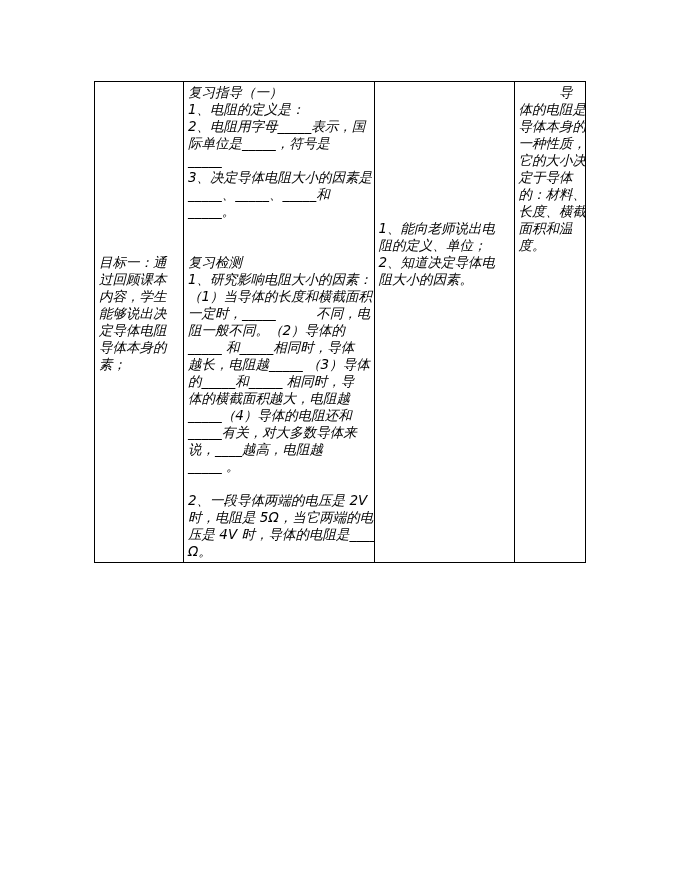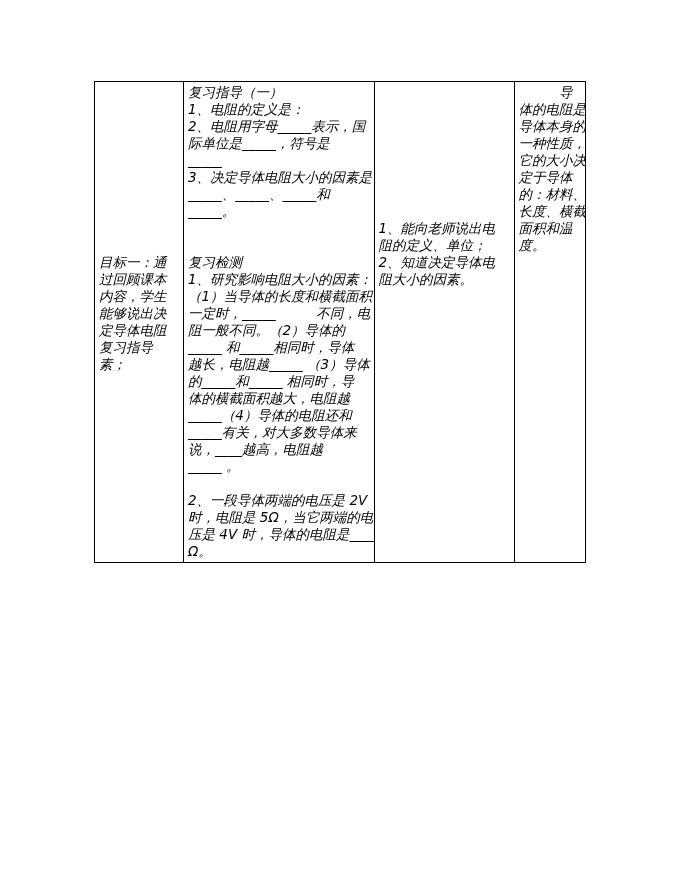--- a/index.html
+++ b/index.html
@@ -54,21 +54,21 @@
 <body>
 
 <div class="page">
   <div class="doc-table">
     <div class="cell cell--objective">
       <div class="celltext">目标一：通
 过回顾课本
 内容，学生
 能够说出决
 定导体电阻
-复习指导
+导体本身的
 素；</div>
     </div>
     <div class="cell cell--review">
       <div class="celltext">复习指导（一）
 1、电阻的定义是：
 2、电阻用字母_____表示，国
 际单位是_____，符号是
 _____
 3、决定导体电阻大小的因素是
 _____、_____、_____和

